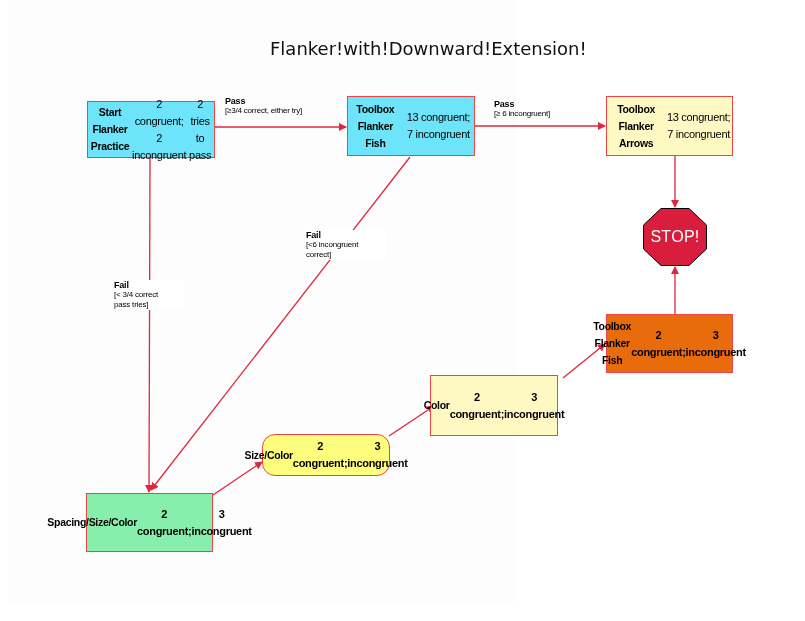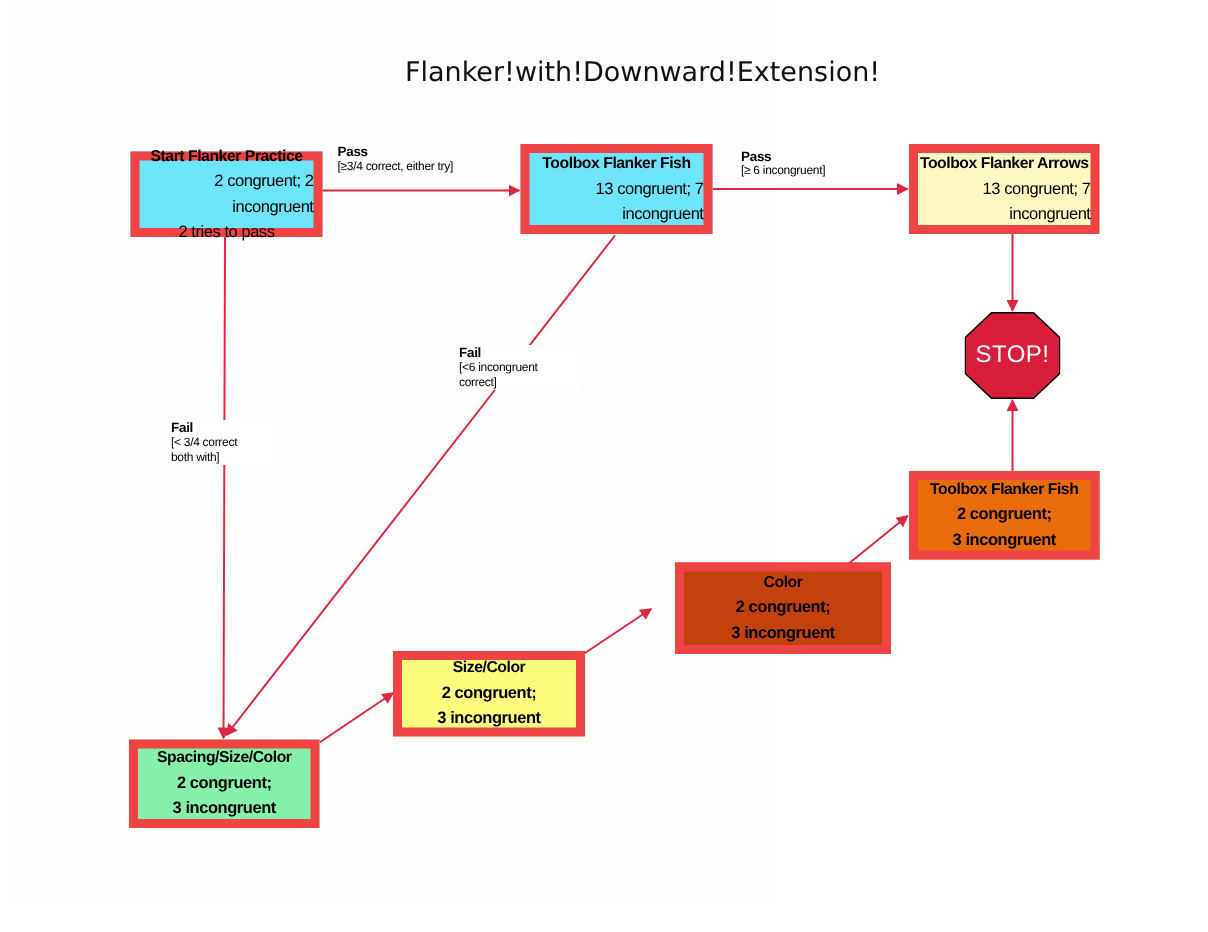--- a/index.html
+++ b/index.html
@@ -1,23 +1,23 @@
 <!DOCTYPE html>
 <html><head>
   <meta charset="utf-8">
   <style>
     html, body { margin: 0; padding: 0; background: #ffffff; }
     body { width: 805px; height: 621px; position: relative; overflow: hidden;
            font-family: "Liberation Sans", sans-serif; }
     .page-bg { position: absolute; left: 8px; top: 0; width: 508px; height: 603px; background: #fdfdfd; }
     .title { position: absolute; left: 270px; top: 38px; width: 320px; text-align: left;
              font-family: "DejaVu Sans", sans-serif; font-size: 18px; color: #111; }
-    .node { position: absolute; box-sizing: border-box; border: 6px solid #ef4444;
-            display: flex; flex-direction: column; align-items: center; justify-content: center;
-            text-align: right; color: #000; }
+    .node { position: absolute; box-sizing: border-box; border: 1px solid #ef4444;
+            display: flex; flex-direction: row; align-items: center; justify-content: center;
+            text-align: center; color: #000; }
     .node .t { font-weight: bold; font-size: 10.5px; letter-spacing: -0.3px; line-height: 17px; }
     .node .l { font-size: 11px; letter-spacing: -0.3px; line-height: 17px; }
     .node.bold .l { font-weight: bold; }
     .edge-label { position: absolute; font-size: 8px; line-height: 10px; color: #000; letter-spacing: -0.2px; }
     .edge-label .h { font-weight: bold; font-size: 9px; }
     svg.edges { position: absolute; left: 0; top: 0; }
     .stop { position: absolute; left: 643px; top: 208px; width: 64px; height: 58px; }
     .stop-text { position: absolute; left: 643px; top: 208px; width: 64px; height: 58px;
                  display: flex; align-items: center; justify-content: center;
                  color: #fff; font-size: 16px; letter-spacing: 0.3px; }
@@ -55,21 +55,21 @@
   <div>[≥ 6 incongruent]</div>
 </div>
 <div class="edge-label" style="left:306px; top:230px; width:80px; background:#fff;">
   <div class="h">Fail</div>
   <div>[&lt;6 incongruent</div>
   <div>correct]</div>
 </div>
 <div class="edge-label" style="left:114px; top:280px; width:70px; background:#fff;">
   <div class="h">Fail</div>
   <div>[&lt; 3/4 correct</div>
-  <div>both with]</div>
+  <div>pass tries]</div>
 </div>
 
 <div class="node" style="left:87px; top:101px; width:128px; height:57px; background:#6ee4fa;">
   <div class="t">Start Flanker Practice</div>
   <div class="l">2 congruent; 2 incongruent</div>
   <div class="l">2 tries to pass</div>
 </div>
 
 <div class="node" style="left:347px; top:96px; width:128px; height:60px; background:#6ee4fa;">
   <div class="t">Toolbox Flanker Fish</div>
@@ -85,27 +85,27 @@
   <polygon points="18,0.5 46,0.5 63.5,17 63.5,41 46,57.5 18,57.5 0.5,41 0.5,17" fill="#d81d3d" stroke="#000" stroke-width="1"></polygon>
 </svg>
 <div class="stop-text">STOP!</div>
 
 <div class="node bold" style="left:606px; top:314px; width:127px; height:59px; background:#e86c0c;">
   <div class="t">Toolbox Flanker Fish</div>
   <div class="l">2 congruent;</div>
   <div class="l">3 incongruent</div>
 </div>
 
-<div class="node bold" style="left:450px; top:375px; width:144px; height:61px; background:#c2410c;">
+<div class="node bold" style="left:430px; top:375px; width:128px; height:61px; background:#fef9c3;">
   <div class="t">Color</div>
   <div class="l">2 congruent;</div>
   <div class="l">3 incongruent</div>
 </div>
 
-<div class="node bold" style="left:262px; top:434px; width:128px; height:57px; background:#fdfd7e;">
+<div class="node bold" style="left:262px; top:434px; width:128px; height:42px; background:#fdfd7e;border-radius:13px;">
   <div class="t">Size/Color</div>
   <div class="l">2 congruent;</div>
   <div class="l">3 incongruent</div>
 </div>
 
 <div class="node bold" style="left:86px; top:493px; width:127px; height:59px; background:#86efac;">
   <div class="t">Spacing/Size/Color</div>
   <div class="l">2 congruent;</div>
   <div class="l">3 incongruent</div>
 </div>

